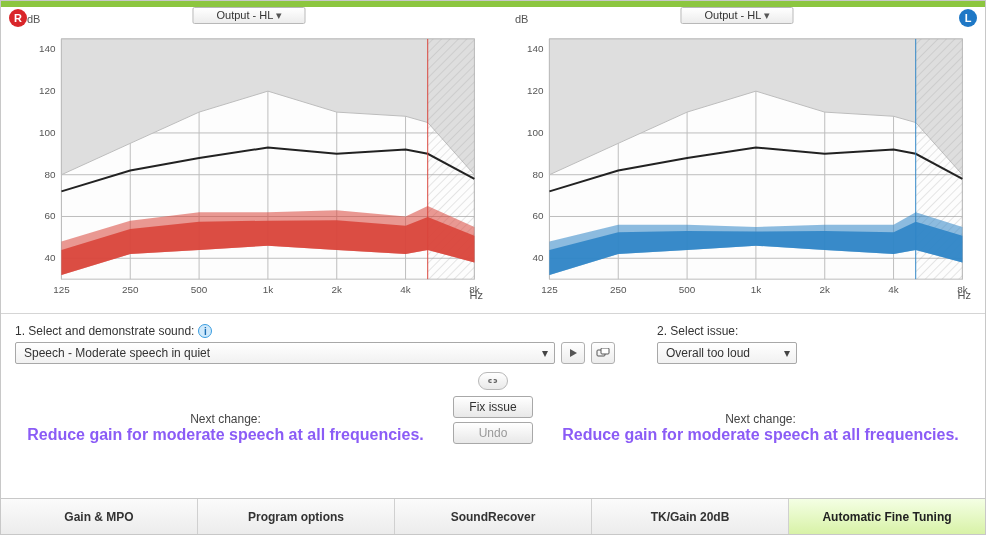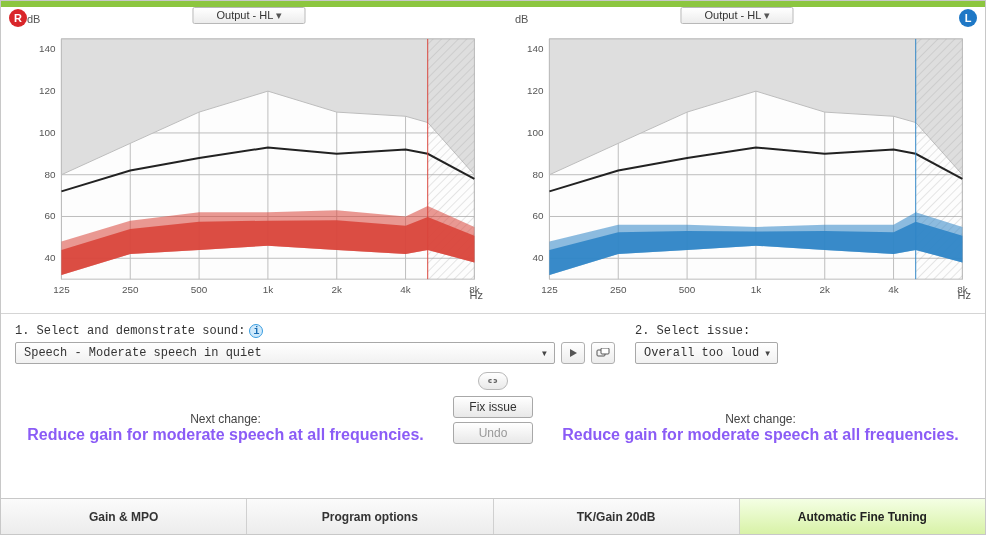--- a/index.html
+++ b/index.html
@@ -65,23 +65,22 @@
   .db-label { position:absolute; top:2px; left:18px; font-size:11px; color:#555; }
   .hz-label { position:absolute; bottom:4px; right:6px; font-size:11px; color:#555; }
 
   
   .mid {
     border-top: 1px solid #d5d5d5;
     padding: 10px 14px 4px 14px;
   }
   .mid-row1 {
     display: flex;
-    gap: 20px;
+    gap: 42px;
     align-items: flex-start;
-    font-family: Liberation Mono, monospace;
   }
   .group1 { flex: 0 0 600px; }
   .group2 { flex: 0 0 300px; }
   .step-label { font-size: 12px; margin-bottom: 4px; display:flex; align-items:center; gap:4px;}
   .info-icon {
     width:14px;height:14px;border-radius:50%;
     border:1px solid #3a9de0;background:#cfe9fb;
     display:inline-flex;align-items:center;justify-content:center;
     font-size:10px;color:#1a6db3;font-weight:bold;
   }
@@ -319,16 +318,17 @@
       <div class="change-text">
         <div class="nc-label">Next change:</div>
         <div class="nc-bold">Reduce gain for moderate speech at all frequencies.</div>
       </div>
     </div>
   </div>
 
   <div class="tabs" id="tabBar">
       <div class="tab">Gain &amp; MPO</div>
       <div class="tab">Program options</div>
+      <div class="tab">SoundRecover</div>
       <div class="tab">TK/Gain 20dB</div>
       <div class="tab active">Automatic Fine Tuning</div>
     </div>
 </div>
 
 </body></html>

